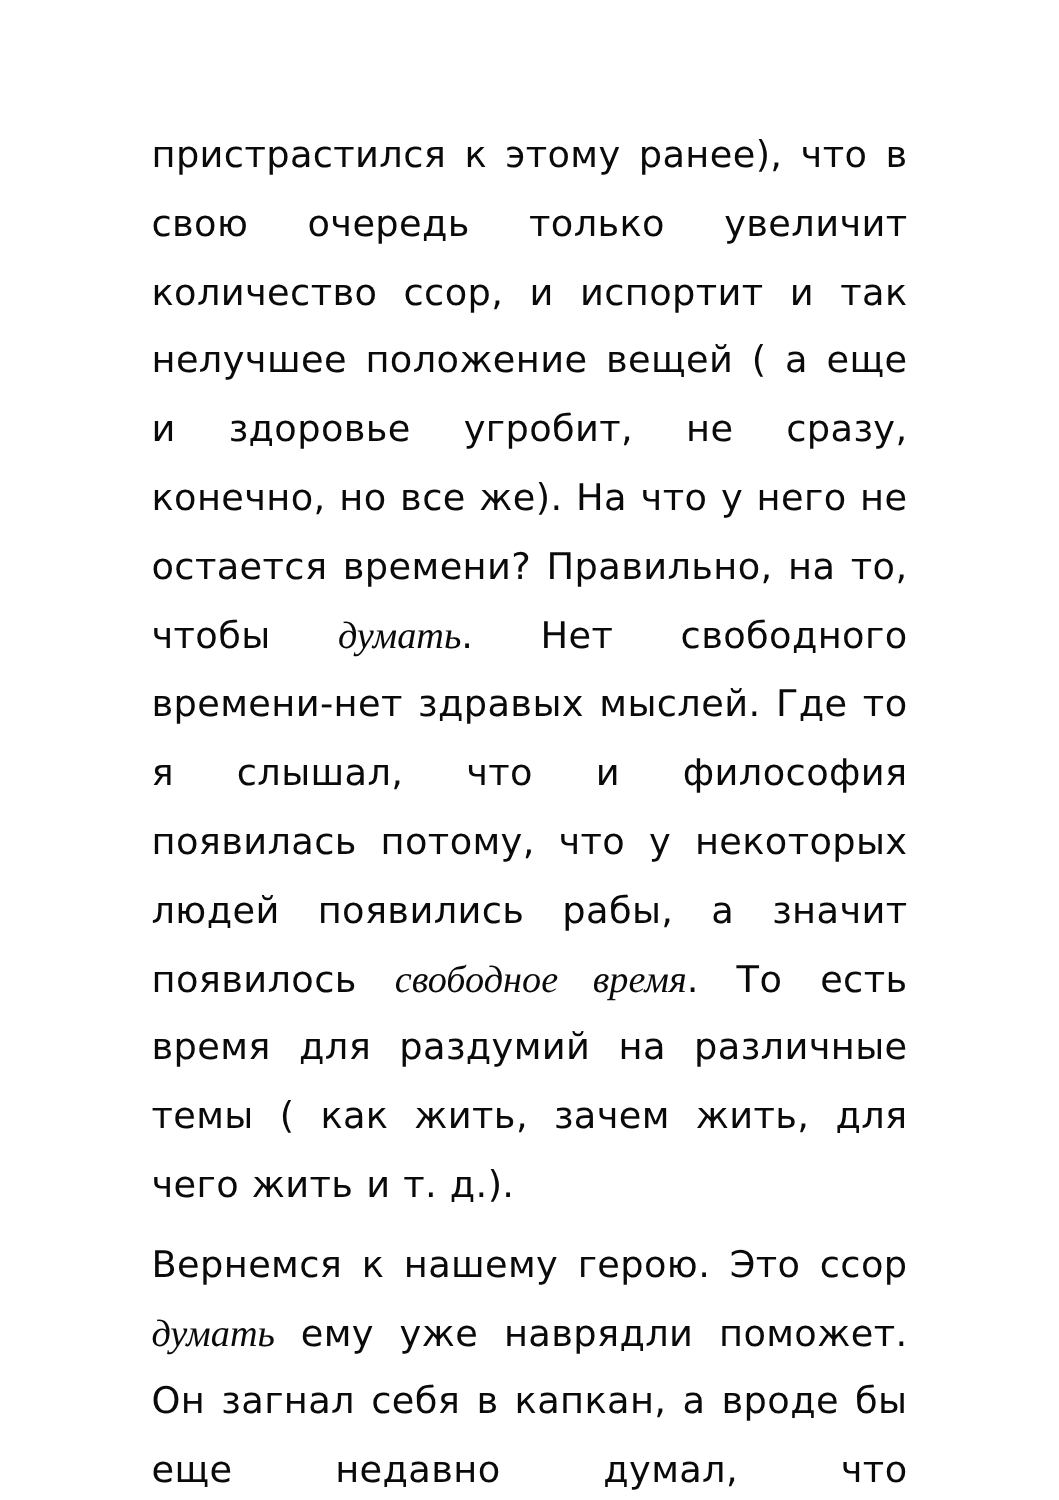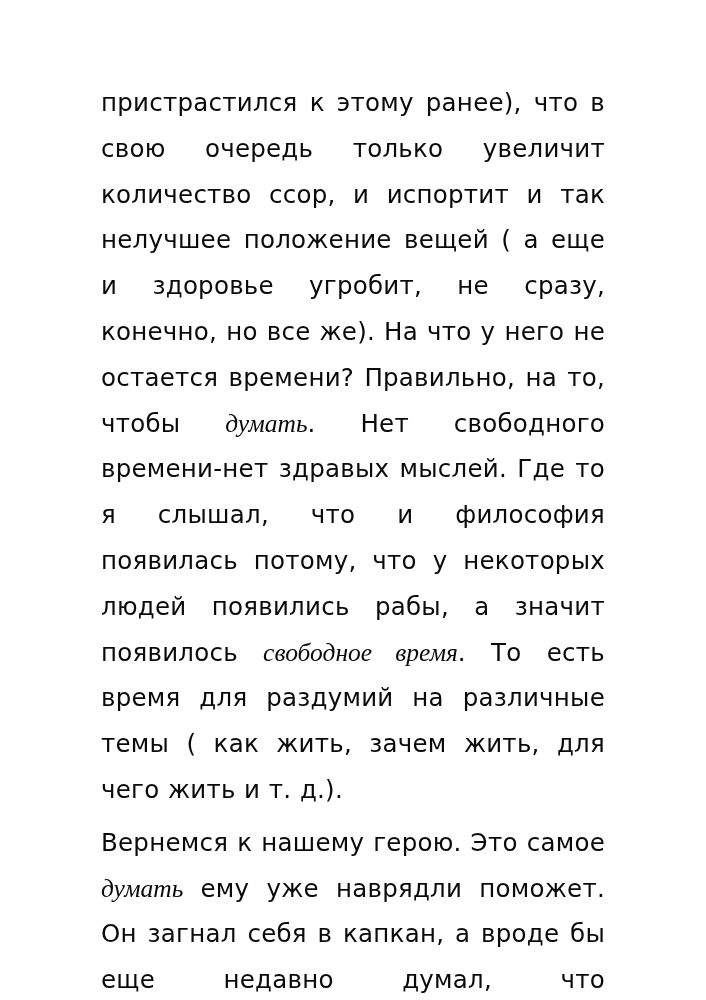--- a/index.html
+++ b/index.html
@@ -47,16 +47,16 @@
     word-spacing: normal;
   }
 </style>
 </head>
 <body>
 
 <div class="page" style="background: rgb(255, 255, 255);">
   <div class="text-column">
     <div>
         <p class="para" style="color: rgb(10, 10, 10);"><span>пристрастился к этому ранее), что в свою очередь только увеличит количество ссор, и испортит и так нелучшее положение вещей ( а еще и здоровье угробит, не сразу, конечно, но все же). На что у него не остается времени? Правильно, на то, чтобы </span><span class="emph">думать</span><span>. Нет свободного времени-нет здравых мыслей. Где то я слышал, что и философия появилась потому, что у некоторых людей появились рабы, а значит появилось </span><span class="emph">свободное время</span><span>. То есть время для раздумий на различные темы ( как жить, зачем жить, для чего жить и т. д.).</span></p>
-        <p class="para" style="color: rgb(10, 10, 10);"><span>Вернемся к нашему герою. Это самое </span><span class="emph">думать</span><span> ему уже наврядли поможет. Он загнал себя в капкан, а вроде бы еще недавно думал, что прокладывает свою дорогу к счастью. Почему же так</span></p>
+        <p class="para" style="color: rgb(10, 10, 10);"><span>Вернемся к нашему герою. Это ссор </span><span class="emph">думать</span><span> ему уже наврядли поможет. Он загнал себя в капкан, а вроде бы еще недавно думал, что прокладывает свою дорогу к счастью. Почему же так</span></p>
       </div>
   </div>
 </div>
 
 </body></html>

